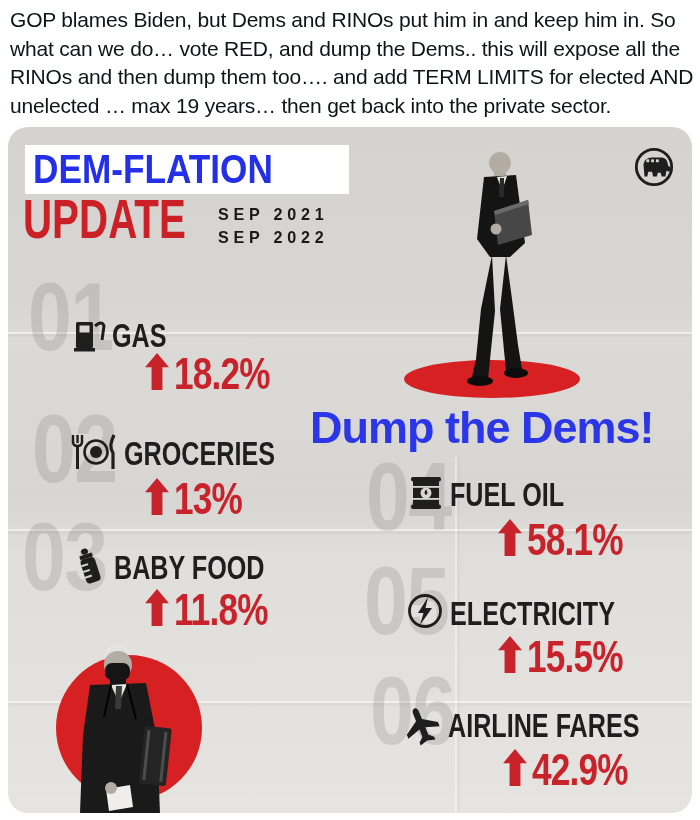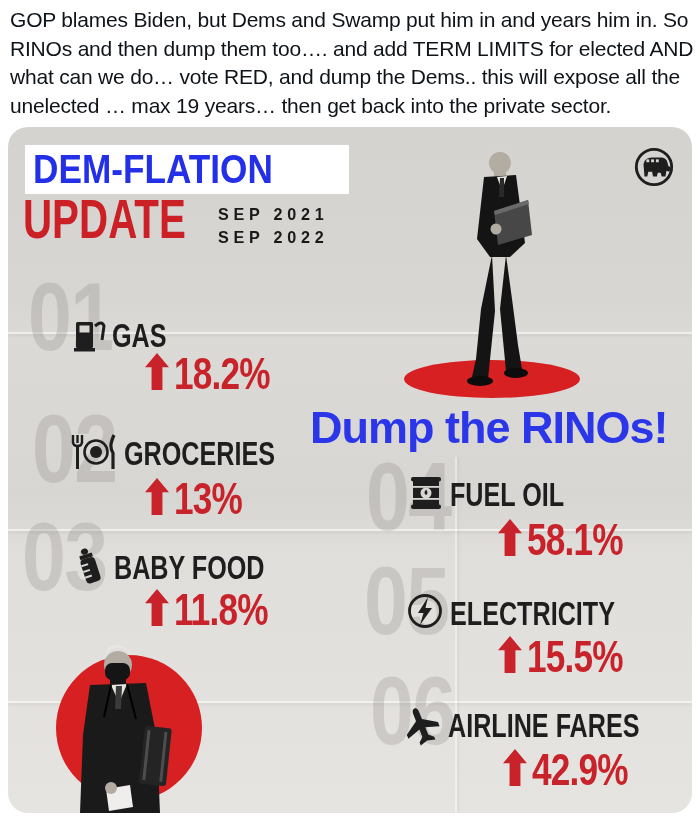--- a/index.html
+++ b/index.html
@@ -53,23 +53,23 @@
     transform:scaleX(0.8);transform-origin:0 0;white-space:nowrap;letter-spacing:-1px;
   }
   .red-ellipse{left:396px;top:233px;width:176px;height:38px;border-radius:50%;background:#d62022;}
   .red-circle{left:48px;top:528px;width:146px;height:146px;border-radius:50%;background:#d62022;}
   .icon svg{display:block;}
 </style>
 </head>
 <body>
 
 <div class="abs tweet">
-  <div>GOP blames Biden, but Dems and Swamp put him in and years him in. So</div>
+  <div>GOP blames Biden, but Dems and RINOs put him in and keep him in. So</div>
+  <div>what can we do… vote RED, and dump the Dems.. this will expose all the</div>
   <div>RINOs and then dump them too…. and add TERM LIMITS for elected AND</div>
-  <div>what can we do… vote RED, and dump the Dems.. this will expose all the</div>
   <div>unelected … max 19 years… then get back into the private sector.</div>
 </div>
 
 <div class="abs card">
 
   <div class="abs crease" style="top:205px"></div>
   <div class="abs crease" style="top:402px"></div>
   <div class="abs crease" style="top:574px"></div>
   <div class="abs crease-v" style="left:447px"></div>
 
@@ -111,21 +111,21 @@
       <polygon points="46,64 80,53 84,88 50,98" fill="#474747"></polygon>
       <polygon points="46,64 80,53 81,57 47,68" fill="#6a6a6a"></polygon>
       <circle cx="48" cy="82" r="5.5" fill="#b3aca3"></circle>
       <path d="M44,108 L33,162 L28,212 L24,230 L40,232 L47,164 Z" fill="#141414"></path>
       <path d="M58,108 L64,152 L70,198 L74,222 L58,224 L52,162 Z" fill="#141414"></path>
       <ellipse cx="32" cy="234" rx="13" ry="5" fill="#0c0c0c"></ellipse>
       <ellipse cx="68" cy="226" rx="12" ry="5" fill="#0c0c0c"></ellipse>
     </svg>
   </span>
 
-  <div class="abs slogan">Dump the RINOs!</div>
+  <div class="abs slogan">Dump the Dems!</div>
 
   <span class="abs icon" style="left:64px;top:190px">
     <svg width="36" height="36" viewBox="0 0 36 36">
       <rect x="4" y="5" width="17" height="26" rx="1.5" fill="#1e1e1e"></rect>
       <rect x="7.5" y="8.5" width="10" height="7" fill="#d8d6d3"></rect>
       <rect x="2" y="31" width="21" height="3.5" fill="#1e1e1e"></rect>
       <path d="M23,9 q7,-6 9,0 l-2,14" stroke="#1e1e1e" stroke-width="3" fill="none"></path>
     </svg>
   </span>
   <div class="abs stat-label" style="left:104px;top:191px">GAS</div>

